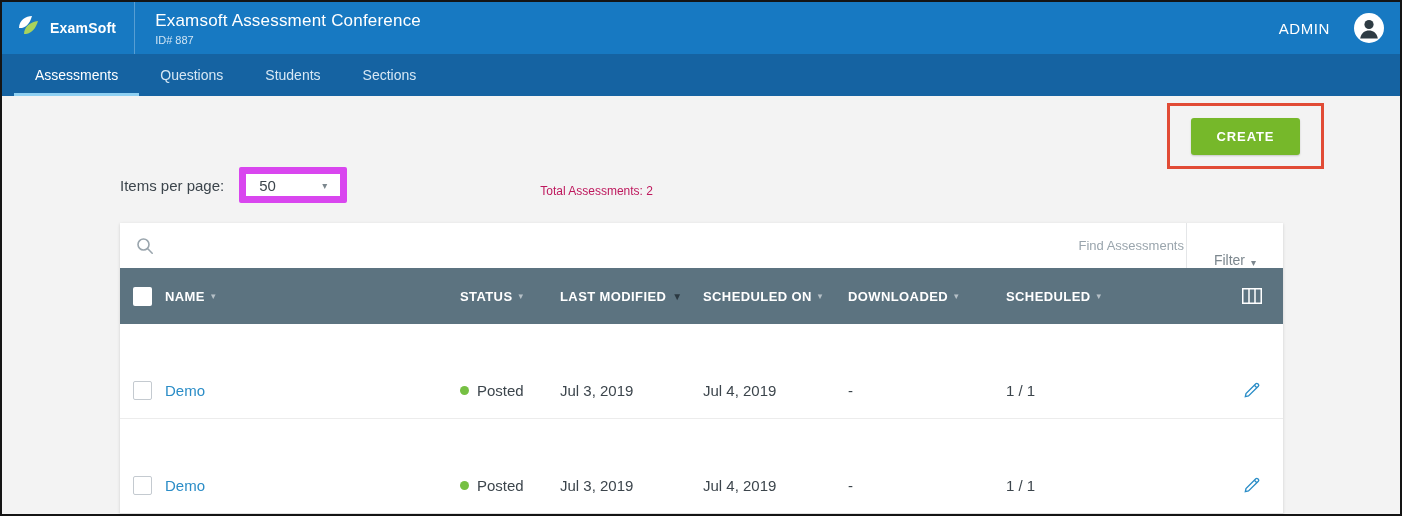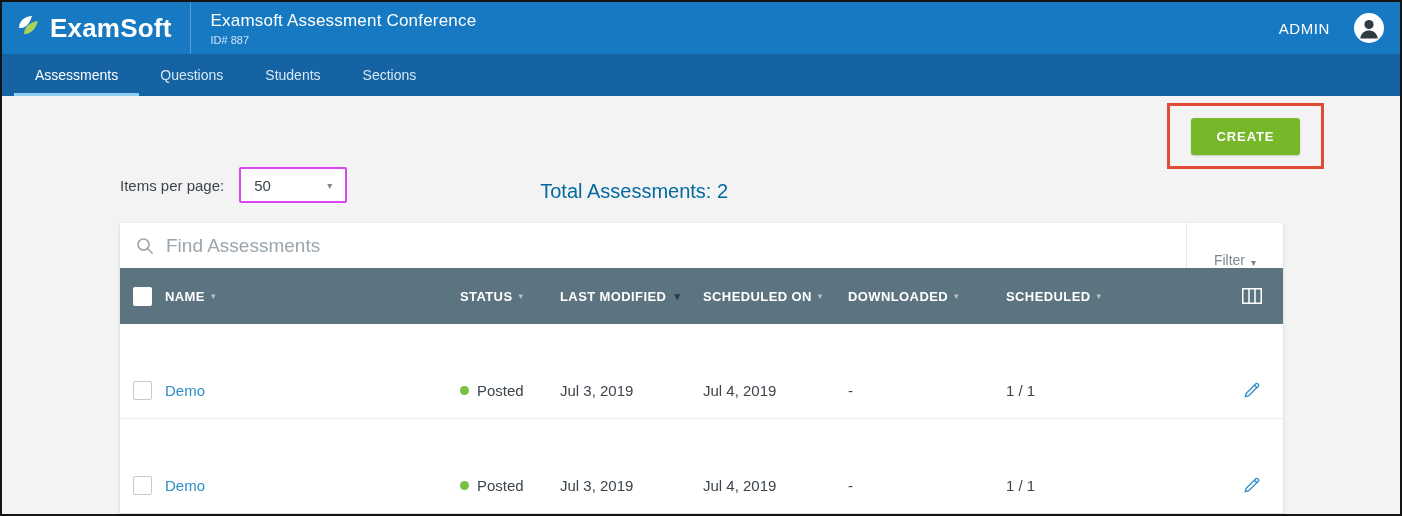--- a/index.html
+++ b/index.html
@@ -14,21 +14,21 @@
   }
 
   
   .top-header {
     height: 52px; flex: 0 0 auto;
     background: #1779c2;
     display: flex; align-items: stretch;
     color: #fff;
   }
   .brand { display: flex; align-items: center; gap: 8px; padding: 0 18px 0 14px; cursor: pointer; }
-  .brand-text { font-size: 26px; font-weight: bold; letter-spacing: .2px; }
+  .brand-text { font-size: 14px; font-weight: bold; letter-spacing: .2px; }
   .title-block {
     border-left: 1px solid rgba(255,255,255,.28);
     padding: 7px 20px; display: flex; flex-direction: column; justify-content: center;
   }
   .app-title { font-size: 17px; font-weight: normal; letter-spacing: .2px; }
   .app-subtitle { font-size: 11px; color: #cfe4f4; margin-top: 3px; }
   .course-block {
     border-left: 1px solid rgba(255,255,255,.28);
     border-right: 1px solid rgba(255,255,255,.28);
     padding: 7px 18px; display: flex; align-items: center; gap: 42px; cursor: pointer;
@@ -60,34 +60,34 @@
     font-family: "Liberation Sans", sans-serif;
     font-size: 13px; font-weight: bold; letter-spacing: .9px;
     padding: 11px 26px; cursor: pointer;
     box-shadow: 0 1px 2px rgba(0,0,0,.18);
   }
 
   .page-controls { position: absolute; top: 71px; left: 118px; display: flex; align-items: center; height: 36px; justify-content: center; }
   .ipp-label { font-size: 15px; color: #3c454c; margin-right: 15px; }
   .ipp-select {
     width: 108px; height: 36px; background: #fff;
-    border: 2px solid #d946ef; border-radius: 2px;
+    border: 7px solid #d946ef; border-radius: 2px;
     display: flex; align-items: center; justify-content: space-between;
     padding: 0 13px; font-size: 15px; color: #3c454c; cursor: pointer;
   }
   .select-caret { color: #7c878e; font-size: 10px; }
-  .total { margin-left: 193px; font-size: 20px; color: #0369a1; margin-top: 12px; }
+  .total { margin-left: 193px; font-size: 12px; color: #be185d; margin-top: 12px; }
 
   .table-card {
     position: absolute; top: 127px; left: 118px; right: 117px;
     background: #fff; box-shadow: 0 1px 3px rgba(0,0,0,.15);
   }
   .search-bar { height: 45px; display: flex; align-items: stretch; background: #fff; }
   .search-icon { display: flex; align-items: center; margin: 0 10px 0 16px; }
-  .search-input { flex: 1; border: none; outline: none; font-size: 19px; color: #b91c1c; background: transparent; font-family: "Liberation Sans", sans-serif; }
+  .search-input { flex: 1; border: none; outline: none; font-size: 13px; color: #b91c1c; background: transparent; font-family: "Liberation Sans", sans-serif; text-align: right; }
   .search-input::placeholder { color: #9aa5ad; }
   .filter {
     width: 97px; border-left: 1px solid #e4e6e8;
     display: flex; align-items: flex-end; justify-content: center; gap: 6px;
     color: #7c878e; font-size: 14px; cursor: pointer;
   }
   .filter-caret { font-size: 10px; }
 
   .thead {
     display: flex; align-items: center; height: 56px;

